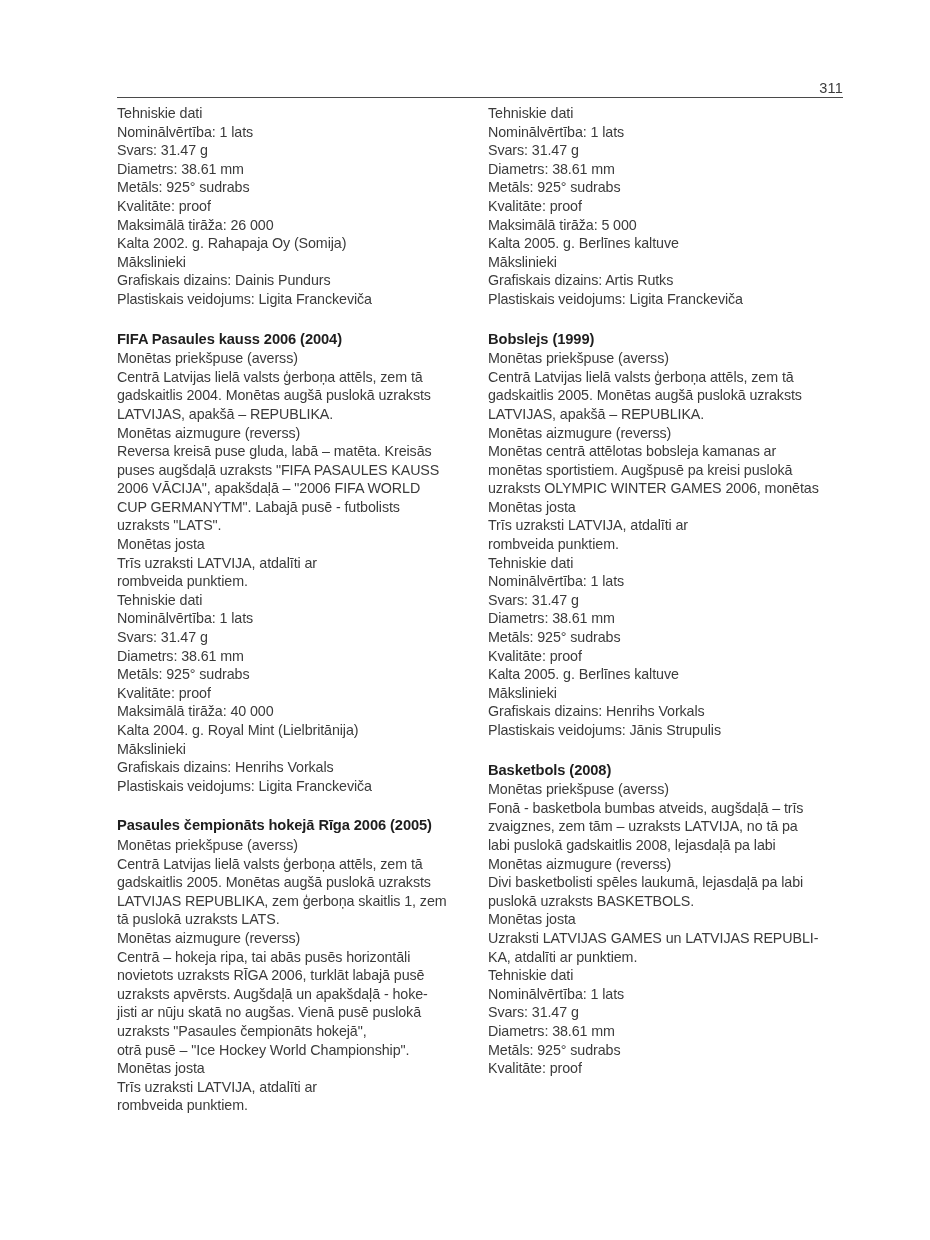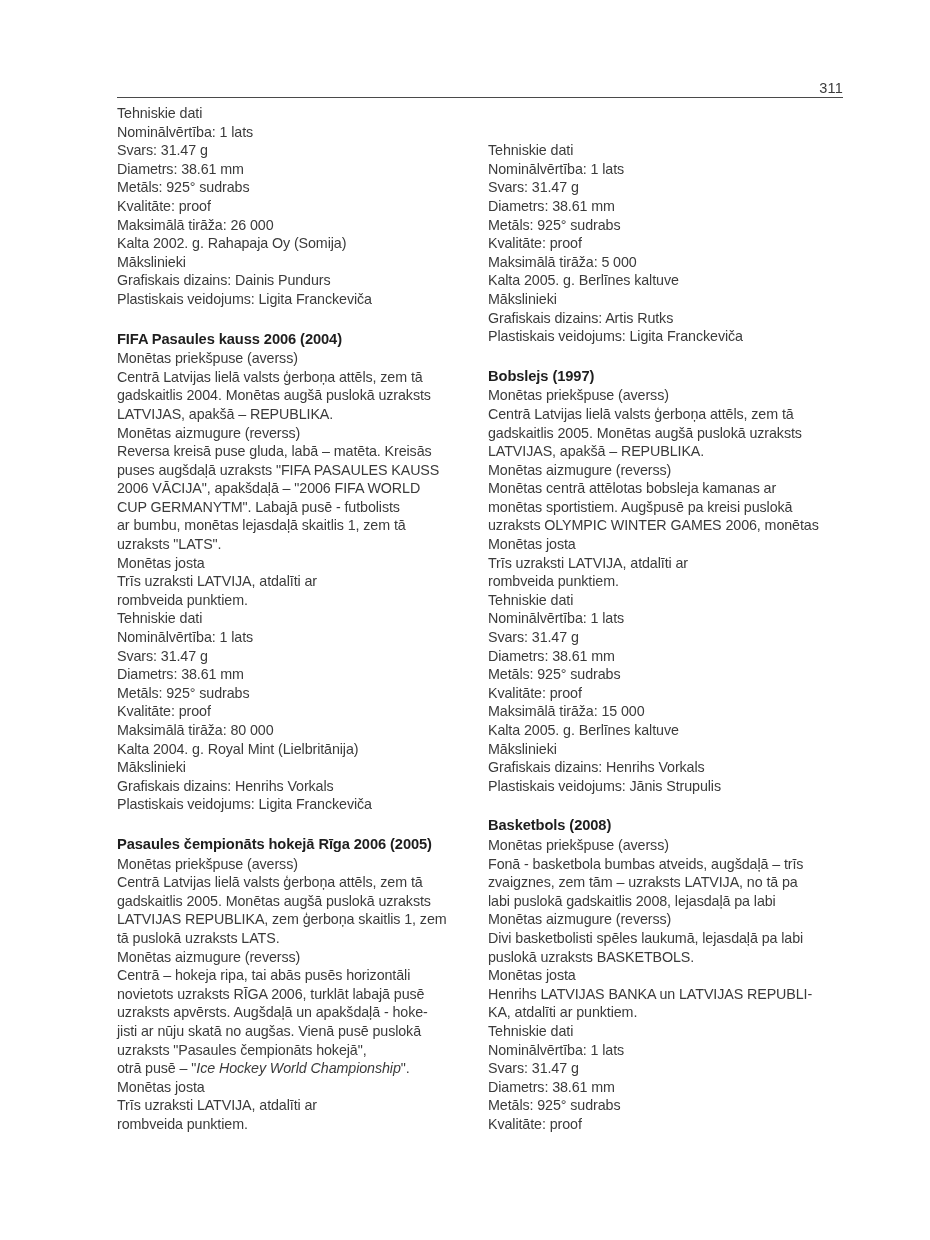--- a/index.html
+++ b/index.html
@@ -32,21 +32,21 @@
     height: 1px;
     background: #4a4a4a;
   }
   .columns {
     position: absolute;
     top: 104px;
     left: 117px;
     width: 726px;
     display: flex;
     gap: 17px;
-    align-items: flex-end;
+    align-items: flex-start;
   }
   .col {
     width: 354px;
     flex: 0 0 354px;
   }
   .block + .block {
     margin-top: 21px;
   }
   .heading {
     margin: 0 0 1px 0;
@@ -58,21 +58,20 @@
     letter-spacing: -0.1px;
   }
   .line {
     font-size: 14.3px;
     line-height: 18.6px;
     color: #3b3b3b;
     white-space: nowrap;
     letter-spacing: -0.1px;
   }
   .it {
-    font-style: italic;
   }
 </style>
 </head>
 <body>
 
 <div class="page">
   <div class="page-number">311</div>
   <div class="header-rule"></div>
   <div class="columns">
     <div class="col">
@@ -93,32 +92,31 @@
           <h2 class="heading">FIFA Pasaules kauss 2006 (2004)</h2>
           <div class="line">Monētas priekšpuse (averss)</div>
           <div class="line">Centrā Latvijas lielā valsts ģerboņa attēls, zem tā</div>
           <div class="line">gadskaitlis 2004. Monētas augšā puslokā uzraksts</div>
           <div class="line">LATVIJAS, apakšā – REPUBLIKA.</div>
           <div class="line">Monētas aizmugure (reverss)</div>
           <div class="line">Reversa kreisā puse gluda, labā – matēta. Kreisās</div>
           <div class="line">puses augšdaļā uzraksts "FIFA PASAULES KAUSS</div>
           <div class="line">2006 VĀCIJA", apakšdaļā – "2006 FIFA WORLD</div>
           <div class="line">CUP GERMANYTM". Labajā pusē - futbolists</div>
-          <div class="line">ar bumbu, monētas lejasdaļā skaitlis 1, zem tā</div>
           <div class="line">uzraksts "LATS".</div>
           <div class="line">Monētas josta</div>
           <div class="line">Trīs uzraksti LATVIJA, atdalīti ar</div>
           <div class="line">rombveida punktiem.</div>
           <div class="line">Tehniskie dati</div>
           <div class="line">Nominālvērtība: 1 lats</div>
           <div class="line">Svars: 31.47 g</div>
           <div class="line">Diametrs: 38.61 mm</div>
           <div class="line">Metāls: 925° sudrabs</div>
           <div class="line">Kvalitāte: proof</div>
-          <div class="line">Maksimālā tirāža: 80 000</div>
+          <div class="line">Maksimālā tirāža: 40 000</div>
           <div class="line">Kalta 2004. g. Royal Mint (Lielbritānija)</div>
           <div class="line">Mākslinieki</div>
           <div class="line">Grafiskais dizains: Henrihs Vorkals</div>
           <div class="line">Plastiskais veidojums: Ligita Franckeviča</div>
         </section>
         <section class="block">
           <h2 class="heading">Pasaules čempionāts hokejā Rīga 2006 (2005)</h2>
           <div class="line">Monētas priekšpuse (averss)</div>
           <div class="line">Centrā Latvijas lielā valsts ģerboņa attēls, zem tā</div>
           <div class="line">gadskaitlis 2005. Monētas augšā puslokā uzraksts</div>
@@ -144,55 +142,54 @@
           <div class="line">Diametrs: 38.61 mm</div>
           <div class="line">Metāls: 925° sudrabs</div>
           <div class="line">Kvalitāte: proof</div>
           <div class="line">Maksimālā tirāža: 5 000</div>
           <div class="line">Kalta 2005. g. Berlīnes kaltuve</div>
           <div class="line">Mākslinieki</div>
           <div class="line">Grafiskais dizains: Artis Rutks</div>
           <div class="line">Plastiskais veidojums: Ligita Franckeviča</div>
         </section>
         <section class="block">
-          <h2 class="heading">Bobslejs (1997)</h2>
+          <h2 class="heading">Bobslejs (1999)</h2>
           <div class="line">Monētas priekšpuse (averss)</div>
           <div class="line">Centrā Latvijas lielā valsts ģerboņa attēls, zem tā</div>
           <div class="line">gadskaitlis 2005. Monētas augšā puslokā uzraksts</div>
           <div class="line">LATVIJAS, apakšā – REPUBLIKA.</div>
           <div class="line">Monētas aizmugure (reverss)</div>
           <div class="line">Monētas centrā attēlotas bobsleja kamanas ar</div>
           <div class="line">monētas sportistiem. Augšpusē pa kreisi puslokā</div>
           <div class="line">uzraksts OLYMPIC WINTER GAMES 2006, monētas</div>
           <div class="line">Monētas josta</div>
           <div class="line">Trīs uzraksti LATVIJA, atdalīti ar</div>
           <div class="line">rombveida punktiem.</div>
           <div class="line">Tehniskie dati</div>
           <div class="line">Nominālvērtība: 1 lats</div>
           <div class="line">Svars: 31.47 g</div>
           <div class="line">Diametrs: 38.61 mm</div>
           <div class="line">Metāls: 925° sudrabs</div>
           <div class="line">Kvalitāte: proof</div>
-          <div class="line">Maksimālā tirāža: 15 000</div>
           <div class="line">Kalta 2005. g. Berlīnes kaltuve</div>
           <div class="line">Mākslinieki</div>
           <div class="line">Grafiskais dizains: Henrihs Vorkals</div>
           <div class="line">Plastiskais veidojums: Jānis Strupulis</div>
         </section>
         <section class="block">
           <h2 class="heading">Basketbols (2008)</h2>
           <div class="line">Monētas priekšpuse (averss)</div>
           <div class="line">Fonā - basketbola bumbas atveids, augšdaļā – trīs</div>
           <div class="line">zvaigznes, zem tām – uzraksts LATVIJA, no tā pa</div>
           <div class="line">labi puslokā gadskaitlis 2008, lejasdaļā pa labi</div>
           <div class="line">Monētas aizmugure (reverss)</div>
           <div class="line">Divi basketbolisti spēles laukumā, lejasdaļā pa labi</div>
           <div class="line">puslokā uzraksts BASKETBOLS.</div>
           <div class="line">Monētas josta</div>
-          <div class="line">Henrihs LATVIJAS BANKA un LATVIJAS REPUBLI-</div>
+          <div class="line">Uzraksti LATVIJAS GAMES un LATVIJAS REPUBLI-</div>
           <div class="line">KA, atdalīti ar punktiem.</div>
           <div class="line">Tehniskie dati</div>
           <div class="line">Nominālvērtība: 1 lats</div>
           <div class="line">Svars: 31.47 g</div>
           <div class="line">Diametrs: 38.61 mm</div>
           <div class="line">Metāls: 925° sudrabs</div>
           <div class="line">Kvalitāte: proof</div>
         </section>
       </div>
   </div>

